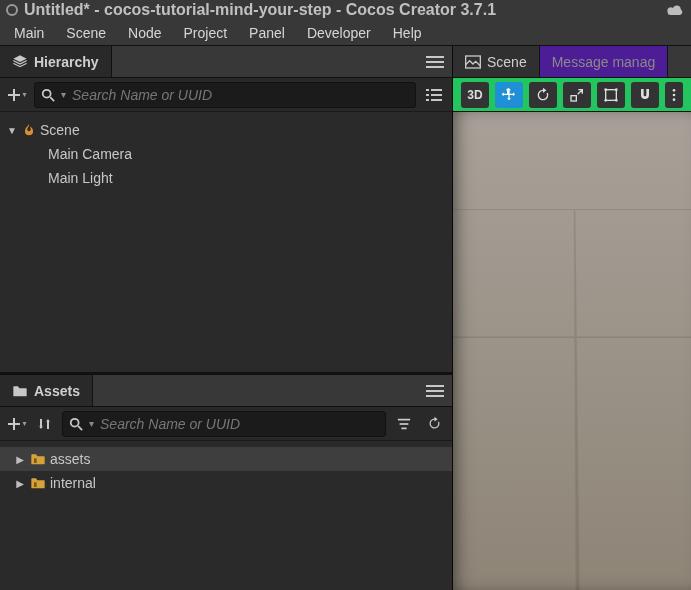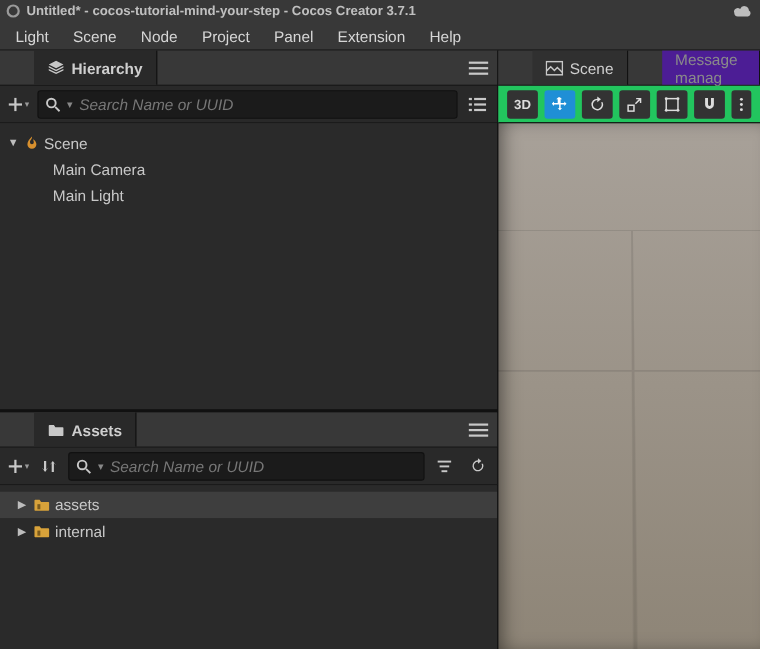--- a/index.html
+++ b/index.html
@@ -1,36 +1,36 @@
 <!DOCTYPE html>
 <html><head>
 <meta charset="utf-8">
 <style>
   * { box-sizing: border-box; margin: 0; padding: 0; font-family: -apple-system, BlinkMacSystemFont, "Segoe UI", Arial, sans-serif; user-select: none; }
   html, body { width: 691px; height: 590px; overflow: hidden; background: #2a2a2a; color: #bdbdbd; font-size: 13px; }
   .root { display: flex; flex-direction: column; width: 100%; height: 100%; }
 
   
-  .titlebar { height: 20px; display: flex; align-items: center; background: #383838; color: #c0c0c0; padding: 0 6px; font-size: 12px; font-weight: 600; }
+  .titlebar { height: 20px; display: flex; align-items: center; background: #383838; color: #c0c0c0; padding: 0 6px; font-size: 16px; font-weight: 600; }
   .titlebar .app-icon { width: 12px; height: 12px; border-radius: 50%; border: 2px solid #9a9a9a; margin-right: 6px; flex: 0 0 auto; }
   .titlebar .spacer { flex: 1; }
   .titlebar .cloud-icon svg { display: block; }
 
   
   .menubar { height: 26px; display: flex; align-items: center; background: #383838; border-bottom: 1px solid #111; padding: 0 4px; gap: 2px; }
   .menubar .mitem { padding: 4px 10px; color: #d6d6d6; font-size: 14px; cursor: default; }
 
   
   .main { flex: 1; display: flex; min-height: 0; }
   .left { width: 473px; display: flex; flex-direction: column; border-right: 1px solid #0a0a0a; min-height: 0; background: #2a2a2a; }
   .right { flex: 1; display: flex; flex-direction: column; min-height: 0; }
 
   
   .ptabbar { height: 32px; display: flex; align-items: stretch; background: #383838; border-bottom: 1px solid #111; }
-  .ptab { display: flex; align-items: center; gap: 6px; padding: 0 12px; background: #292929; color: #cfcfcf; font-weight: 600; font-size: 14px; border-right: 1px solid #111; margin-left: 31px; }
+  .ptab { display: flex; align-items: center; gap: 6px; padding: 0 12px; background: #292929; color: #cfcfcf; font-weight: 600; font-size: 14px; border-right: 1px solid #111; }
   .right .ptab { background: #303030; font-weight: 500; }
   .right .ptab.act { }
   .right .ptab.inact { color: #8a8a8a; background: #4c1d95; }
   .ptabbar .flex { flex: 1; }
   .ptabbar .burger { width: 34px; display: flex; align-items: center; justify-content: center; cursor: pointer; }
 
   
   .ic { display: inline-flex; align-items: center; justify-content: center; }
   svg { display: block; }
 
@@ -97,26 +97,26 @@
     <span>Untitled* - cocos-tutorial-mind-your-step - Cocos Creator 3.7.1</span>
     <span class="spacer"></span>
     <span class="ic cloud-icon">
       <svg width="20" height="14" viewBox="0 0 24 16">
           <path d="M19 7.5a5 5 0 0 0-9.6-1.8A4 4 0 0 0 3 10a4 4 0 0 0 4 4h11a3.5 3.5 0 0 0 1-6.5z" fill="#bdbdbd"></path>
         </svg>
     </span>
   </div>
 
   <div class="menubar">
-    <span class="mitem">Light</span>
+    <span class="mitem">Main</span>
     <span class="mitem">Scene</span>
     <span class="mitem">Node</span>
     <span class="mitem">Project</span>
     <span class="mitem">Panel</span>
-    <span class="mitem">Extension</span>
+    <span class="mitem">Developer</span>
     <span class="mitem">Help</span>
   </div>
 
   <div class="main">
 
     <div class="left">
 
       <div class="ptabbar">
         <div class="ptab">
           <span class="ic">

